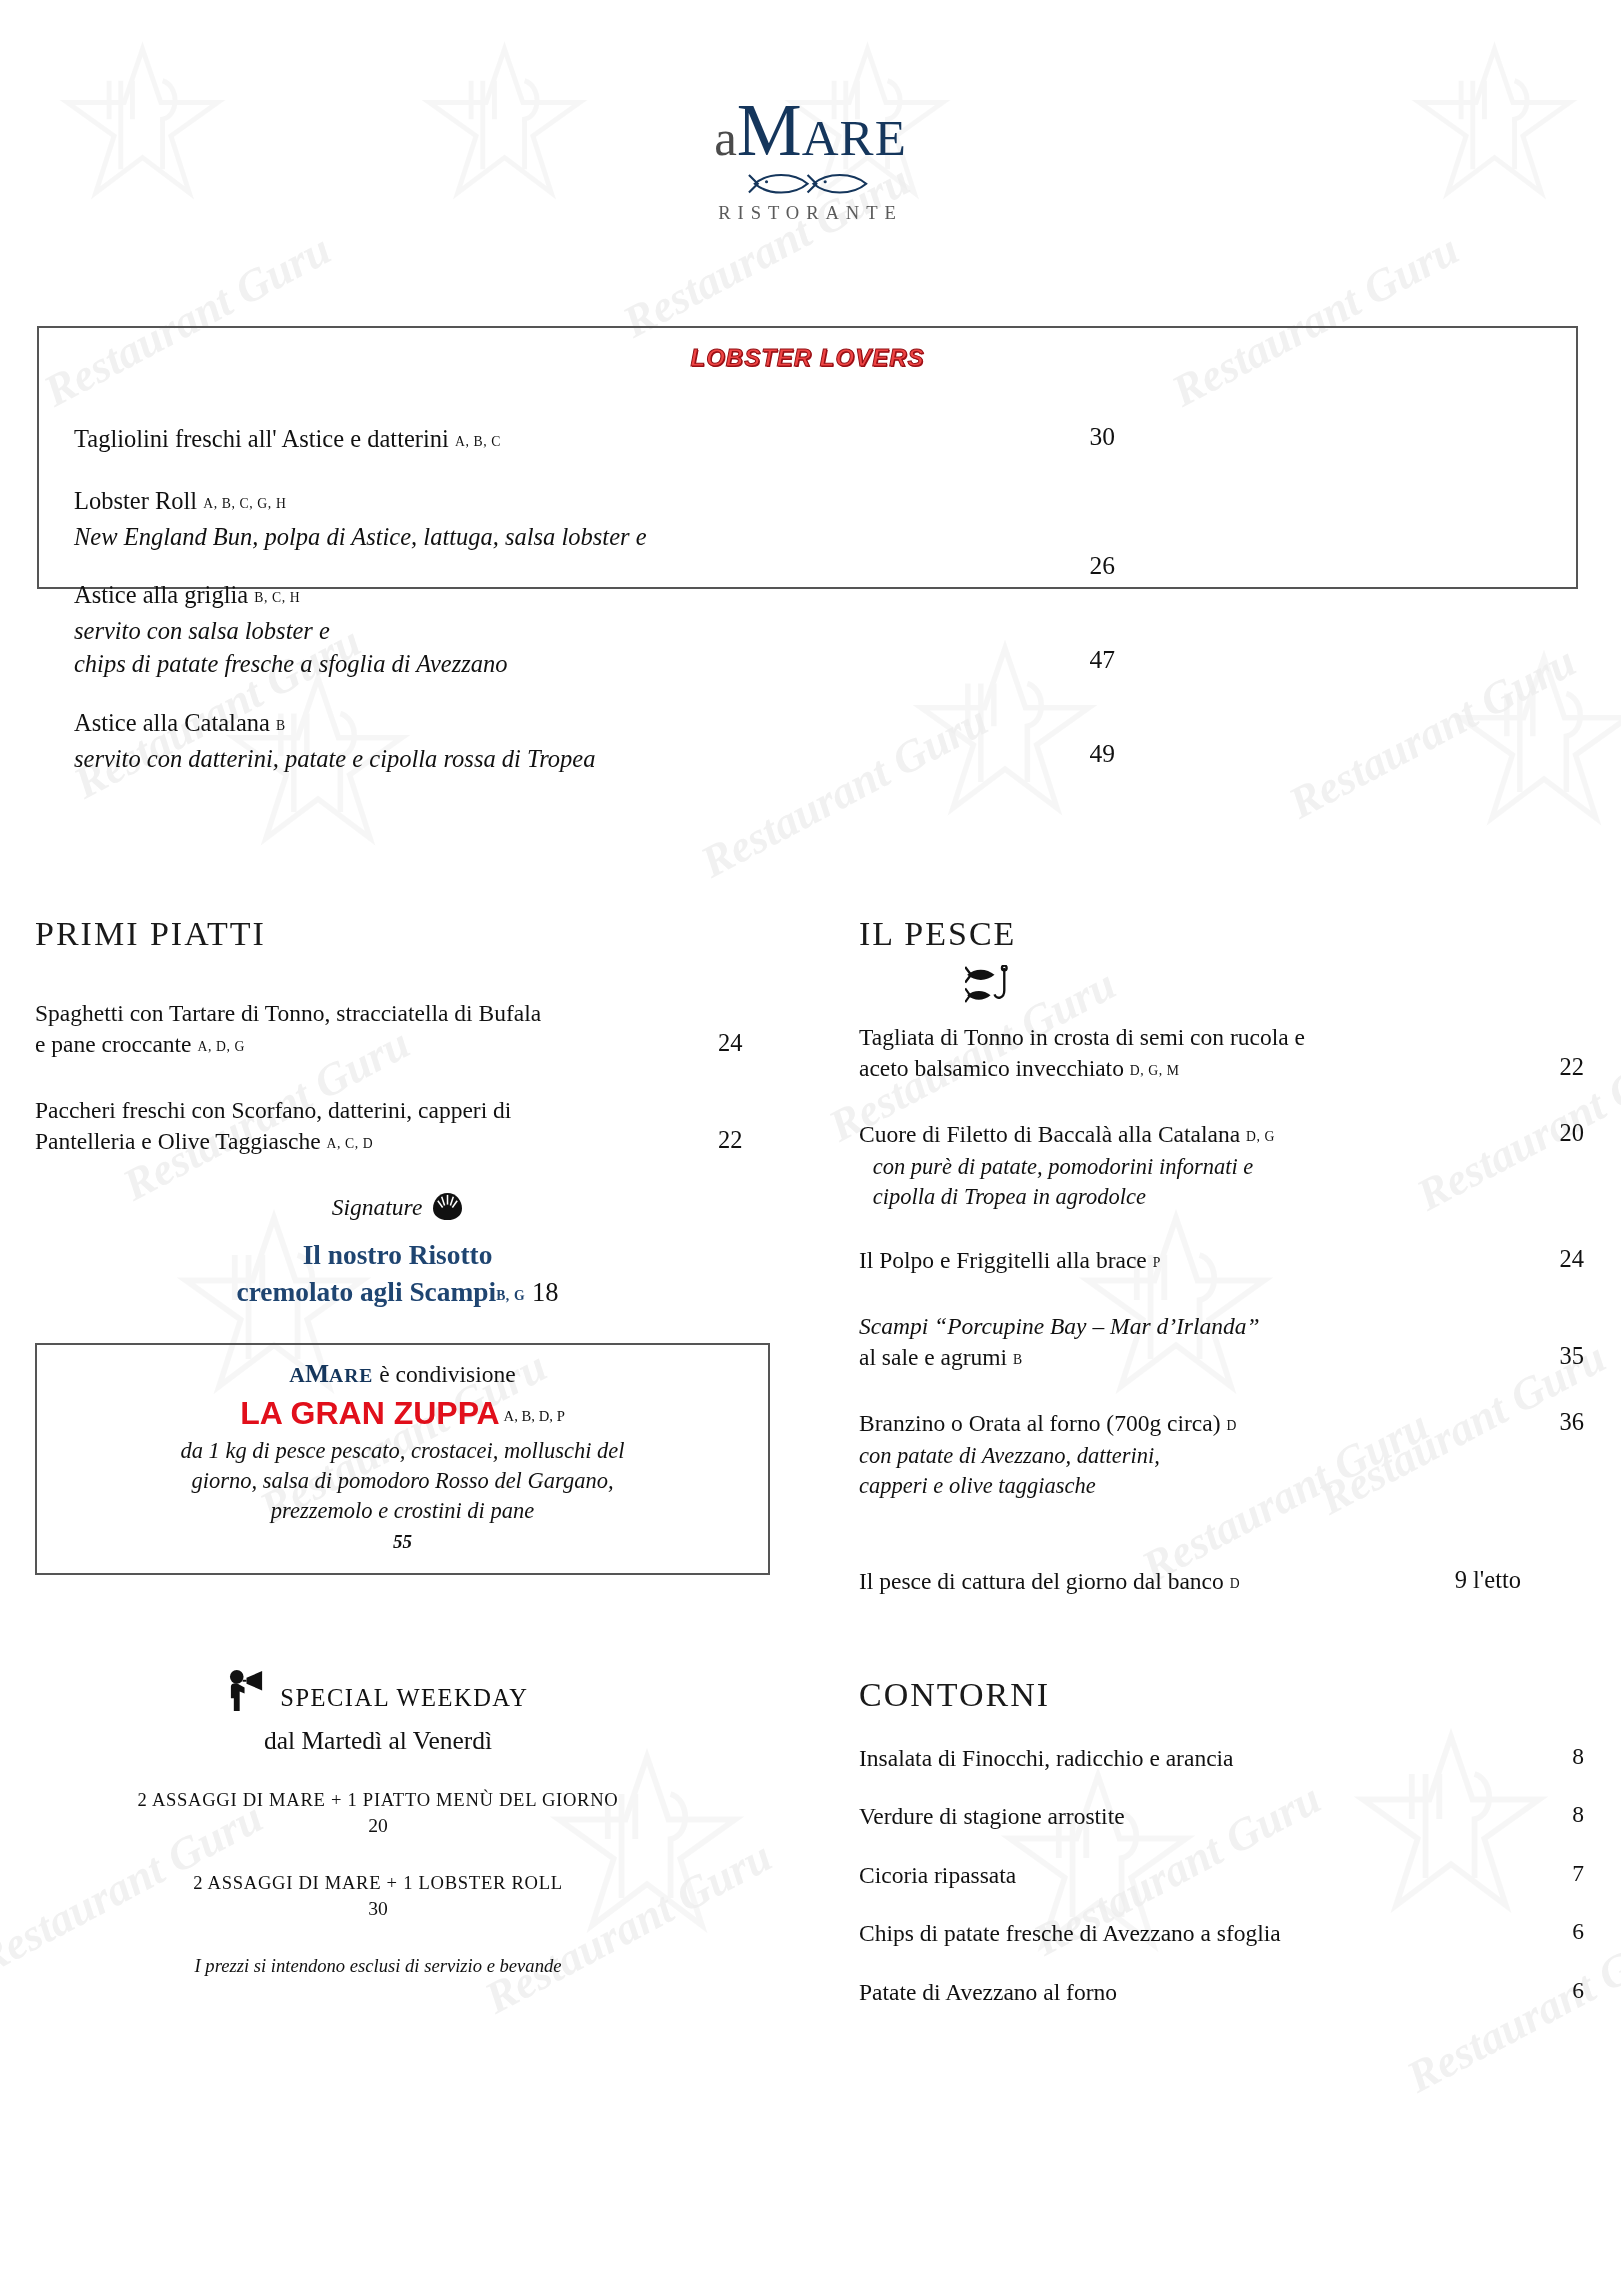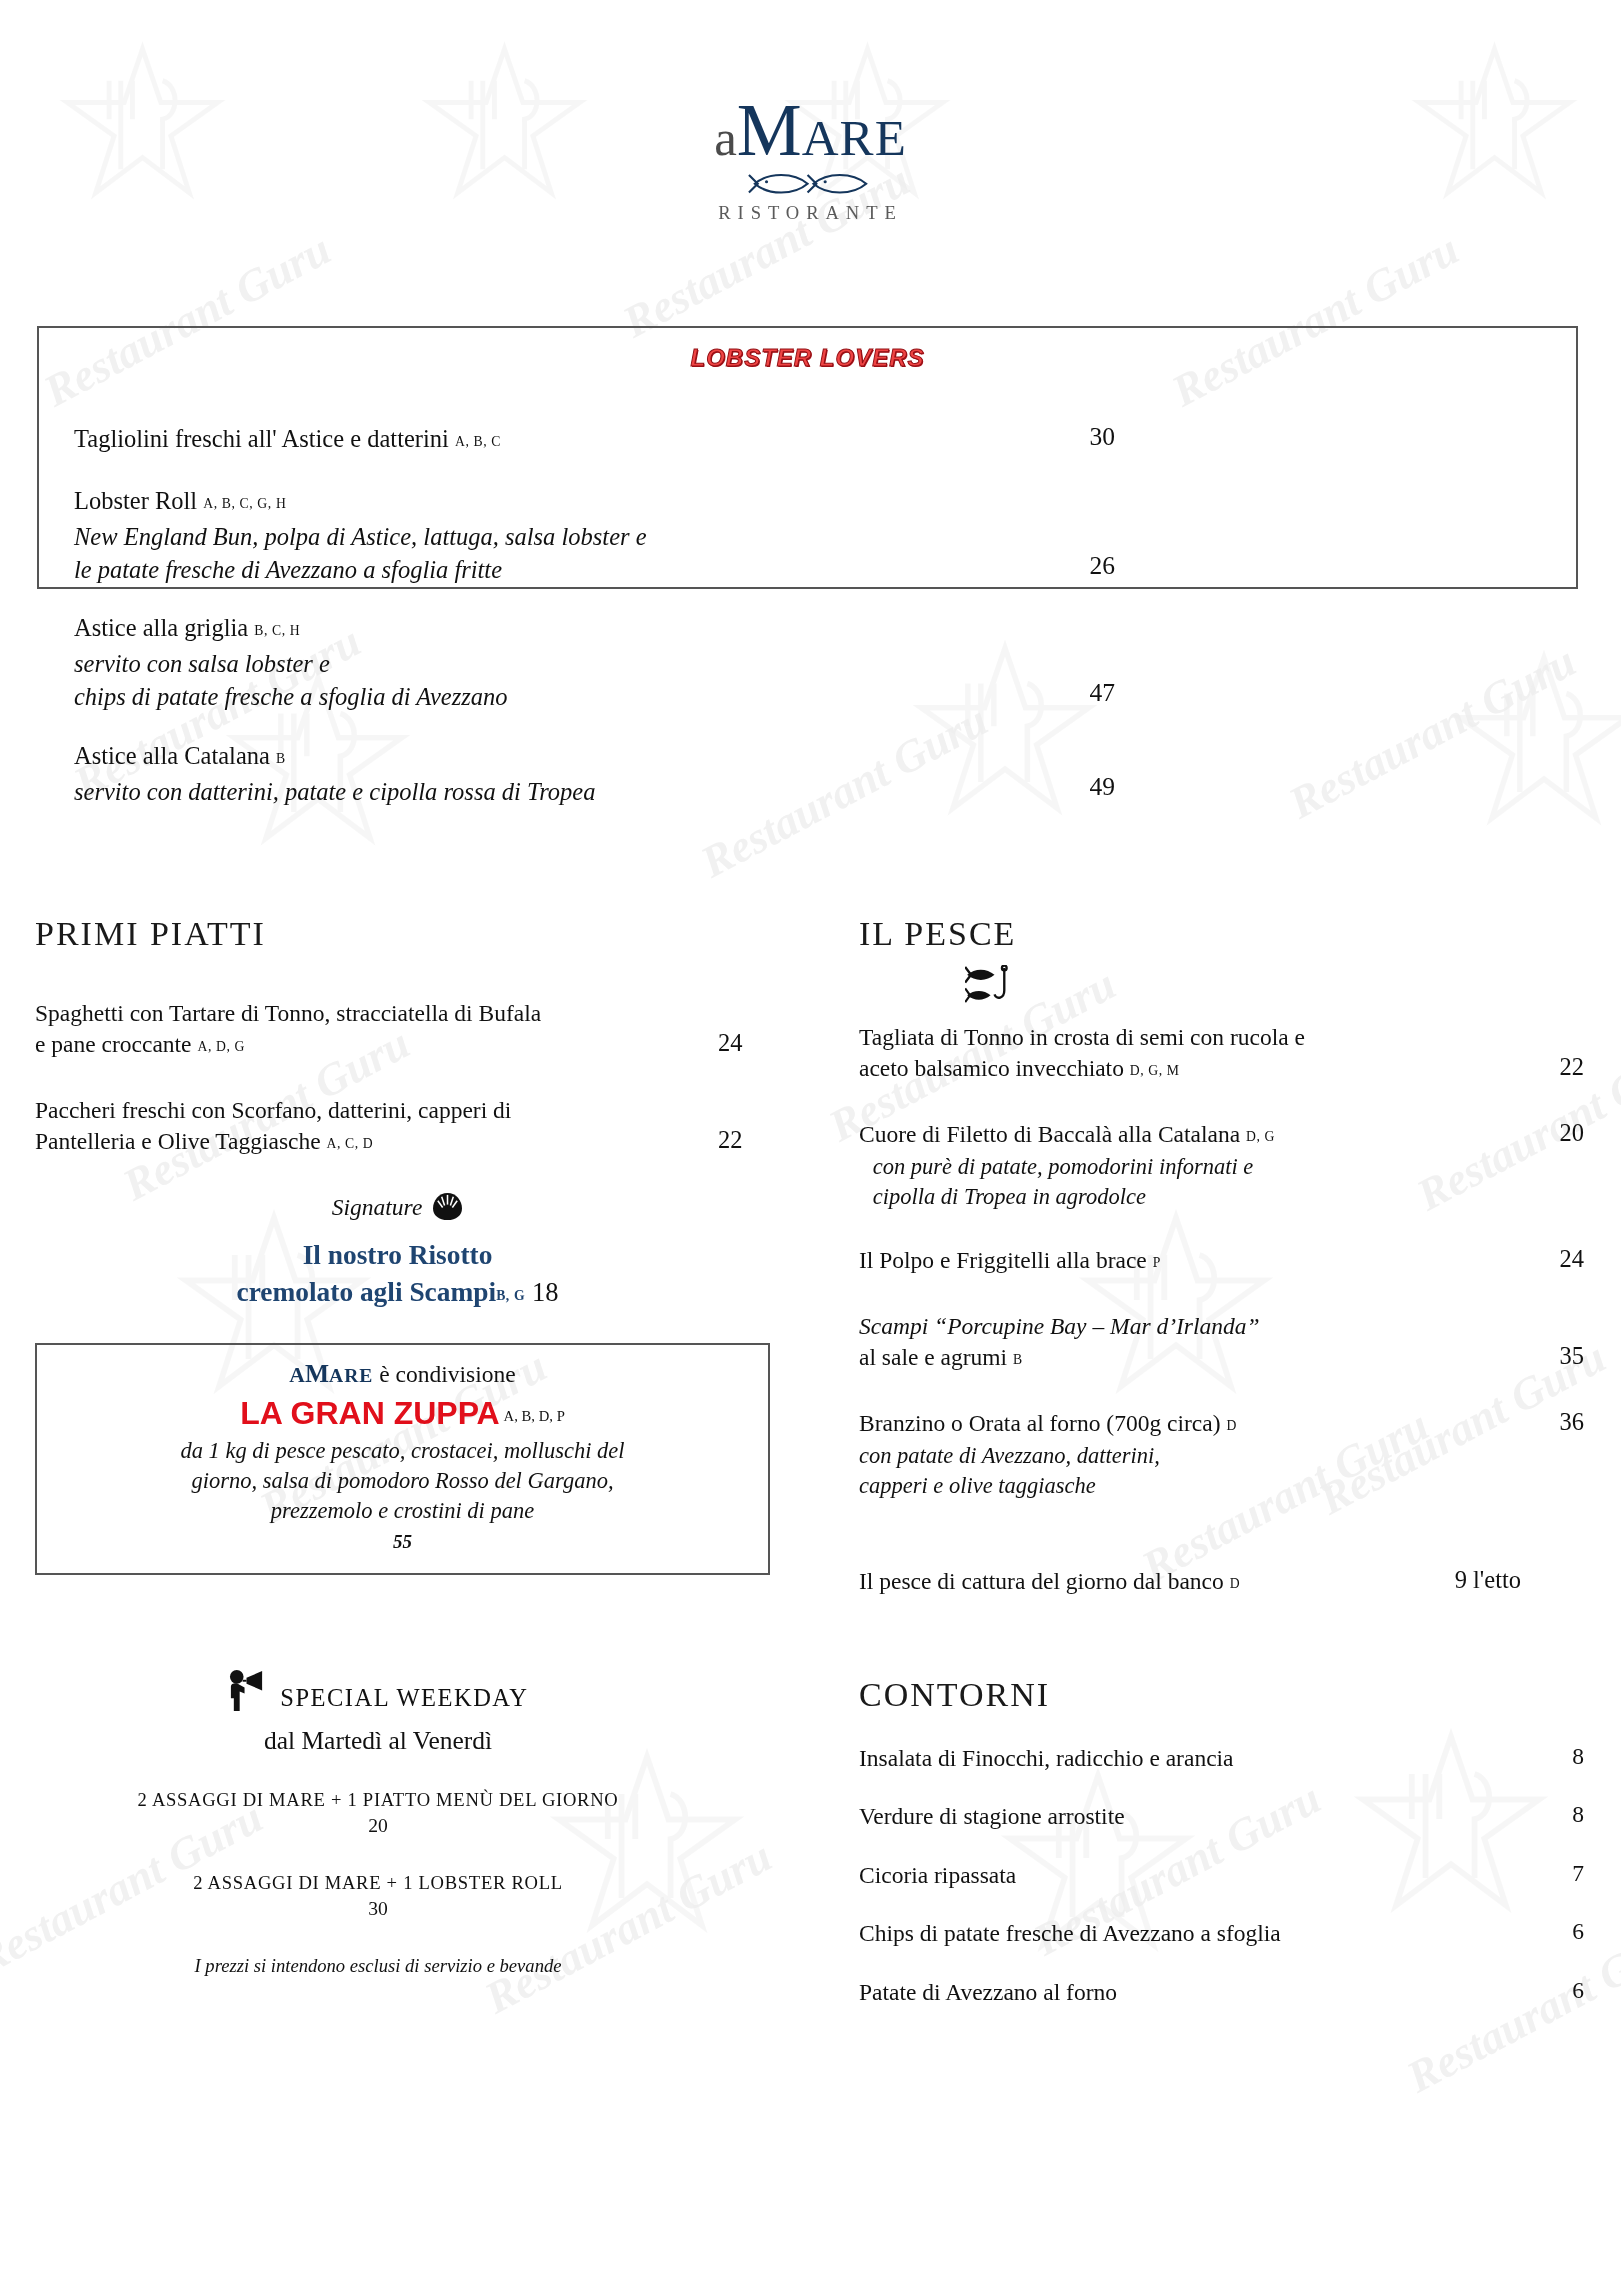--- a/index.html
+++ b/index.html
@@ -288,21 +288,20 @@
         </div>
         <div class="lob-price" style="top:0;">30</div>
       </div>
 
       <div class="lob-row" style="margin-bottom:25.5px;">
         <div class="lob-name">
           <span>Lobster Roll</span>
           <span class="alg">A, B, C, G, H</span>
         </div>
         <div class="lob-sub">New England Bun, polpa di Astice, lattuga, salsa lobster e</div>
-        <div class="lob-sub">le patate fresche di Avezzano a sfoglia fritte</div>
         <div class="lob-price" style="top:67px;">26</div>
       </div>
 
       <div class="lob-row" style="margin-bottom:25.5px;">
         <div class="lob-name">
           <span>Astice alla griglia</span>
           <span class="alg">B, C, H</span>
         </div>
         <div class="lob-sub">servito con salsa lobster e</div>
         <div class="lob-sub">chips di patate fresche a sfoglia di Avezzano</div>

